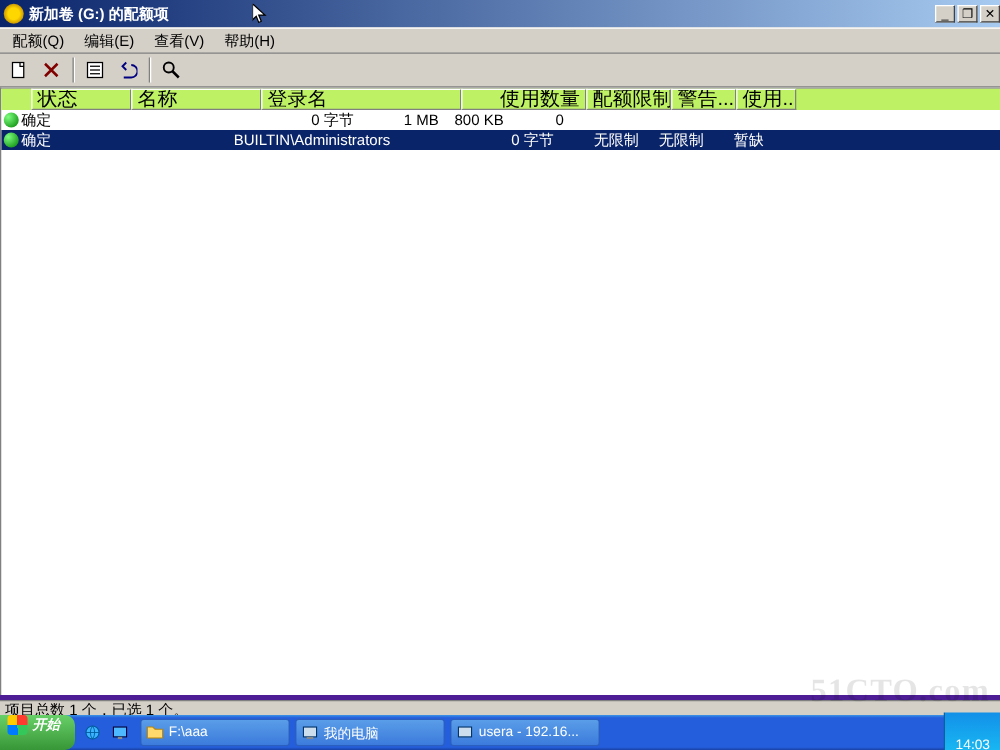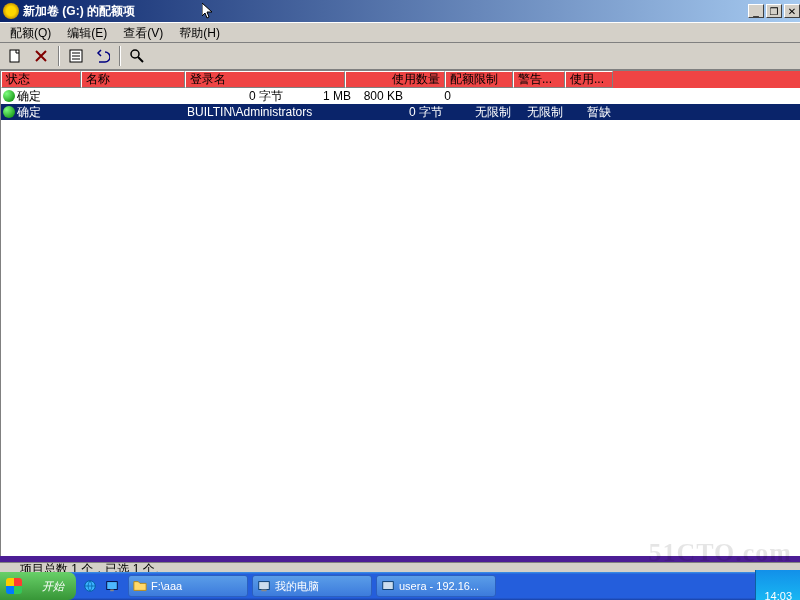--- a/index.html
+++ b/index.html
@@ -17,36 +17,36 @@
 .menuitem { padding: 2px 8px; cursor: pointer; font-size:12px; }
 
 
 .toolbar { height: 28px; background: #d4d0c8; display: flex; align-items: center; padding: 0 4px; border-top:1px solid #808080; border-bottom:1px solid #808080; gap:4px; }
 .tbtn { width: 22px; height: 22px; display:flex; align-items:center; justify-content:center; cursor:pointer; }
 .tbtn svg { width:16px; height:16px; }
 .tsep { width:1px; height:20px; background:#808080; box-shadow:1px 0 #fff; margin:0 2px; }
 
 
 .listarea { position:absolute; top:70px; bottom:36px; left:0; right:0; background:#fff; border:1px solid #808080; border-right:none; border-bottom:none; }
-.listhead { display:flex; height:17px; background:#ef4444; font-size:12px; color:#000; }
+.listhead { display:flex; height:17px; background:#bef264; font-size:16px; color:#000;padding-left:24px; }
 .colh { border:1px solid #fff; border-right-color:#808080; border-bottom-color:#808080; padding:1px 4px; overflow:hidden; white-space:nowrap; cursor:pointer; display:flex; align-items:center; }
 .listbody { overflow:auto; height:calc(100% - 17px); }
 .row { display:flex; height:16px; align-items:center; font-size:12px; color:#000; }
 .row.sel { background:#0a246a; color:#fff; }
 .cell { padding:0 2px; overflow:hidden; white-space:nowrap; display:flex; align-items:center; }
 .cell.num { justify-content:flex-end; }
 .stateicon { width:12px; height:12px; border-radius:50%; margin-right:2px; flex-shrink:0; }
 .stateicon.ok { background: radial-gradient(circle at 30% 30%,#7fff7f,#008000); }
 
 
-.statusbar { position:absolute; bottom:24px; left:0; right:0; height:20px; background:#d4d0c8; border-top:6px solid #4c1d95; display:flex; align-items:center; padding:0 20px; font-size:12px; color:#000; box-shadow: inset 0 1px #808080; }
+.statusbar { position:absolute; bottom:24px; left:0; right:0; height:20px; background:#d4d0c8; border-top:4px solid #4c1d95; display:flex; align-items:center; padding:0 4px; font-size:12px; color:#000; box-shadow: inset 0 1px #808080; }
 
 
 .taskbar { position:absolute; bottom:0; left:0; right:0; height:28px; background: linear-gradient(#3d95e5,#245edc 8%,#245edc 92%,#1941a5); display:flex; align-items:center; color:#fff; font-size:11px; }
-.start { height:28px; background: linear-gradient(#68d068,#379637); padding:0 12px 0 6px; display:flex; align-items:center; font-weight:normal; border-radius:0 8px 8px 0; cursor:pointer; gap:20px; font-style:italic; color:#fff; }
+.start { height:28px; background: linear-gradient(#68d068,#379637); padding:0 12px 0 6px; display:flex; font-weight:bold; border-radius:0 8px 8px 0; cursor:pointer; gap:4px; font-style:italic; color:#fff; }
 .start .flag { width:16px; height:16px; background:conic-gradient(#ff3b30 0 25%,#34c759 25% 50%,#007aff 50% 75%,#ffcc00 75% 100%); border-radius:3px; }
 .qlaunch { display:flex; gap:2px; padding:0 4px; }
 .qlitem { width:20px; height:20px; cursor:pointer; display:flex; align-items:center; justify-content:center; border-radius:2px; }
 .tbitem { height:22px; min-width:120px; max-width:140px; background:linear-gradient(#5a9de8,#3c7bdc); border:1px solid #2b5fbf; border-radius:3px; margin:0 2px; display:flex; align-items:center; padding:0 4px; cursor:pointer; gap:4px; overflow:hidden; white-space:nowrap; font-size:11px; color:#fff; }
 .tbitem.active { background:linear-gradient(#1f4fb0,#3c7bdc); box-shadow:inset 1px 1px 2px rgba(0,0,0,.4); }
 .tray { background:linear-gradient(#1290e9,#19b9f3); height:28px; padding:16px 8px; display:flex; align-items:center; gap:4px; margin-left:auto; border-left:1px solid #0e5fa0; font-size:11px;flex-direction:column; }
 
 
 .watermark { position:absolute; right:8px; bottom:32px; color:rgba(0,0,0,.10); font-size:26px; font-weight:bold; pointer-events:none; font-family: "Times New Roman", serif; letter-spacing:1px; }
 

